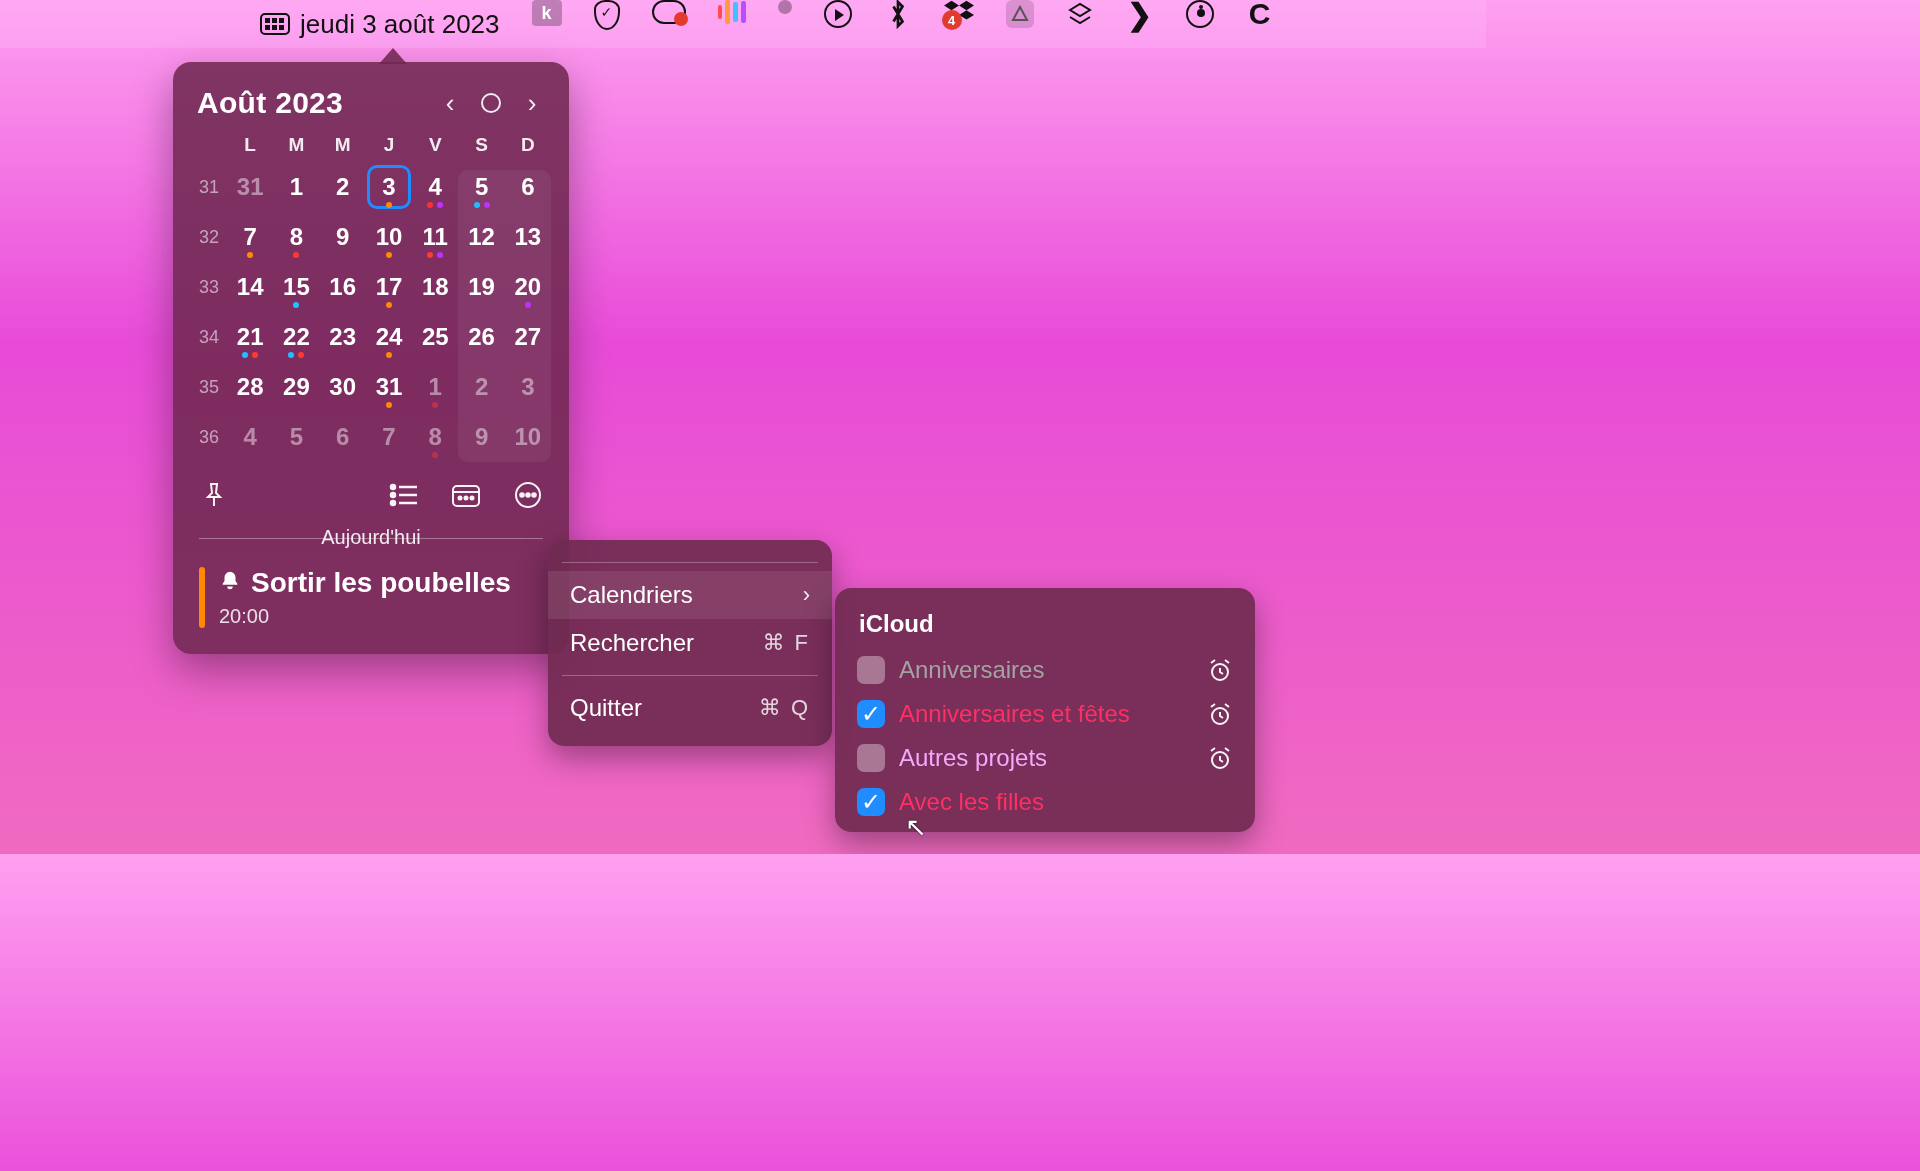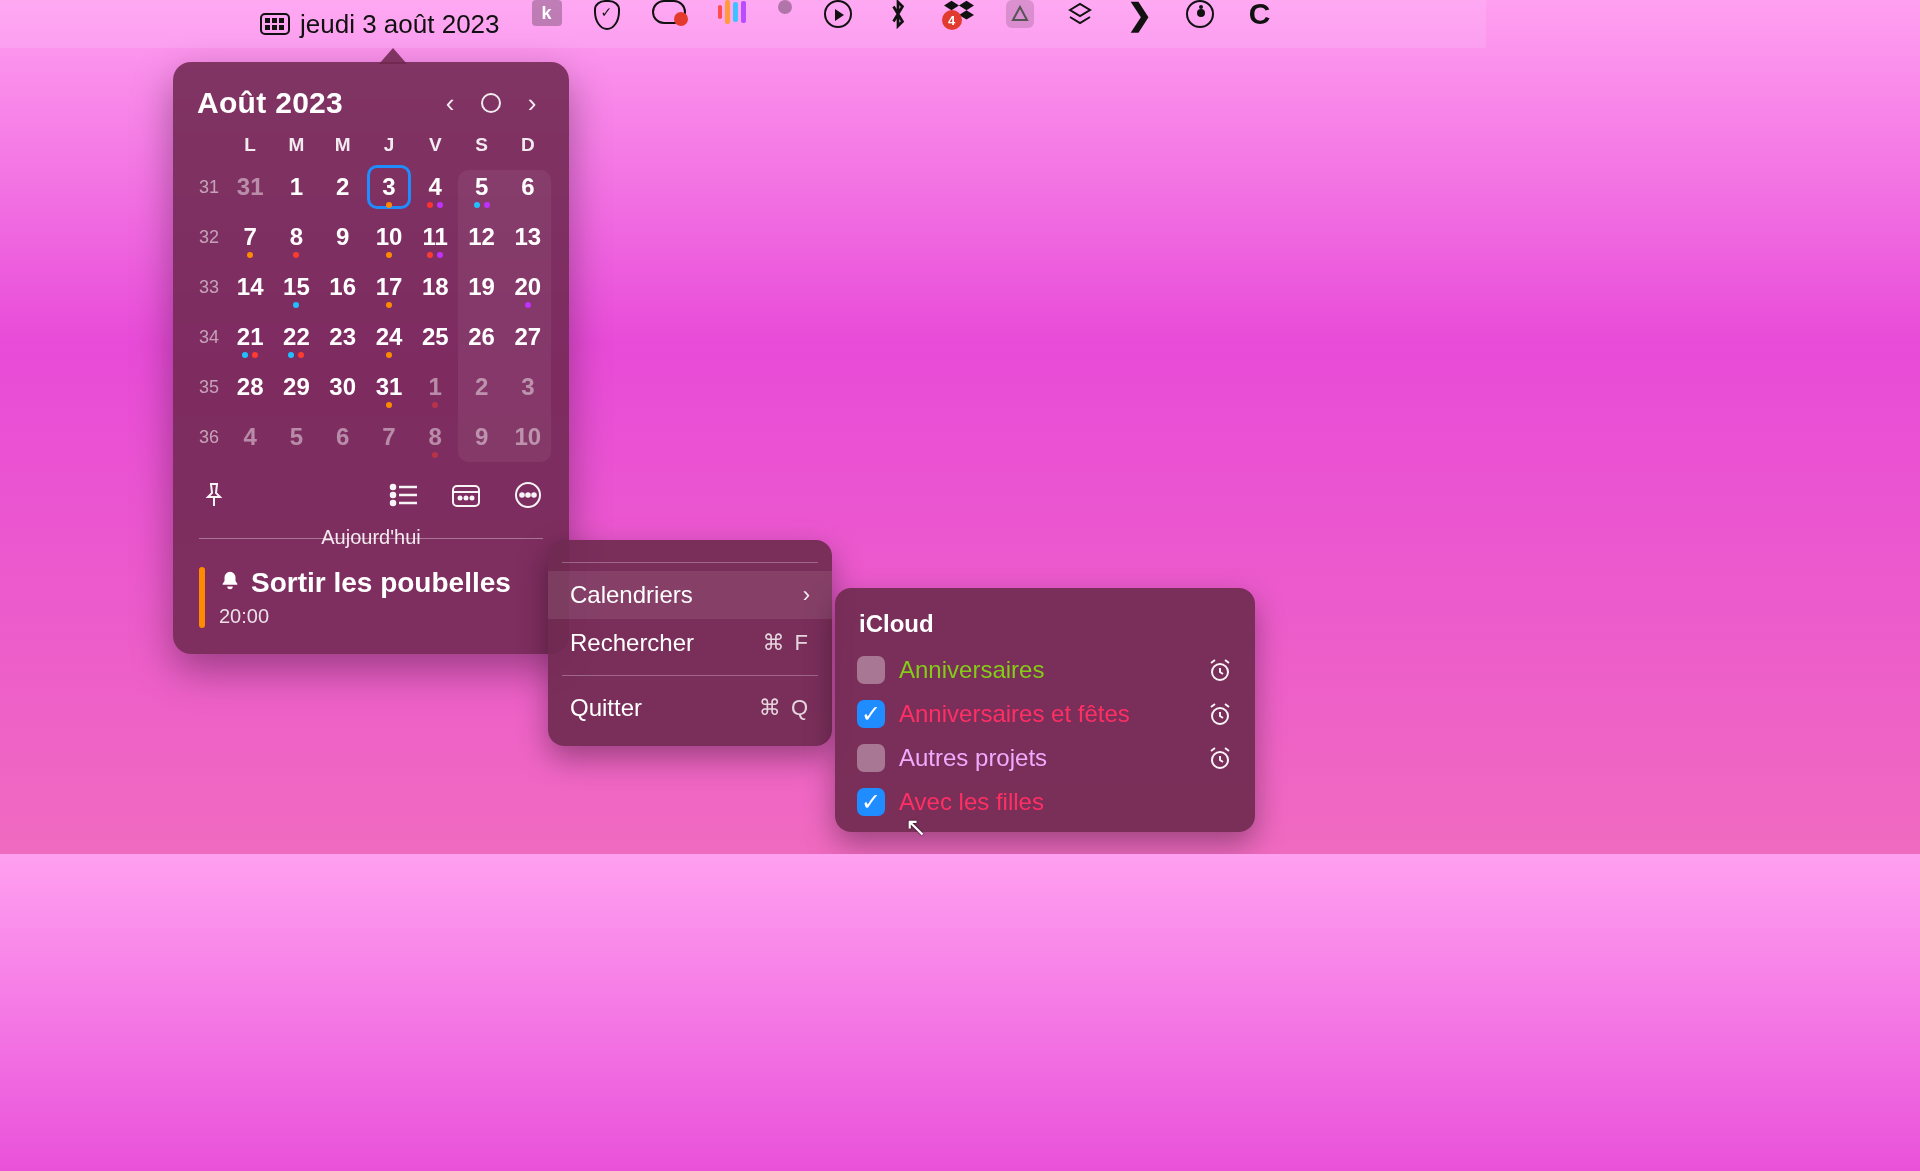--- a/index.html
+++ b/index.html
@@ -470,21 +470,21 @@
   <div class="row">
     <span>Quitter</span>
     <span class="sc">⌘ Q</span>
   </div>
 </div>
 
 <div class="submenu" id="submenu">
   <h3>iCloud</h3>
 <div class="cal-row">
       <span class="cbox"></span>
-      <span class="cal-label" style="color: #84cc16;">Anniversaires</span>
+      <span class="cal-label" style="color: #a3a3a3;">Anniversaires</span>
       <span class="alarm"><svg viewBox="0 0 26 26">
           <circle cx="13" cy="15" r="8"></circle>
           <path d="M13 11v4l3 2"></path>
           <path d="M4 6l4-3M22 6l-4-3"></path>
         </svg></span>
     </div>
     <div class="cal-row">
       <span class="cbox checked">✓</span>
       <span class="cal-label" style="color: rgb(255, 47, 99);">Anniversaires et fêtes</span>
       <span class="alarm"><svg viewBox="0 0 26 26">

